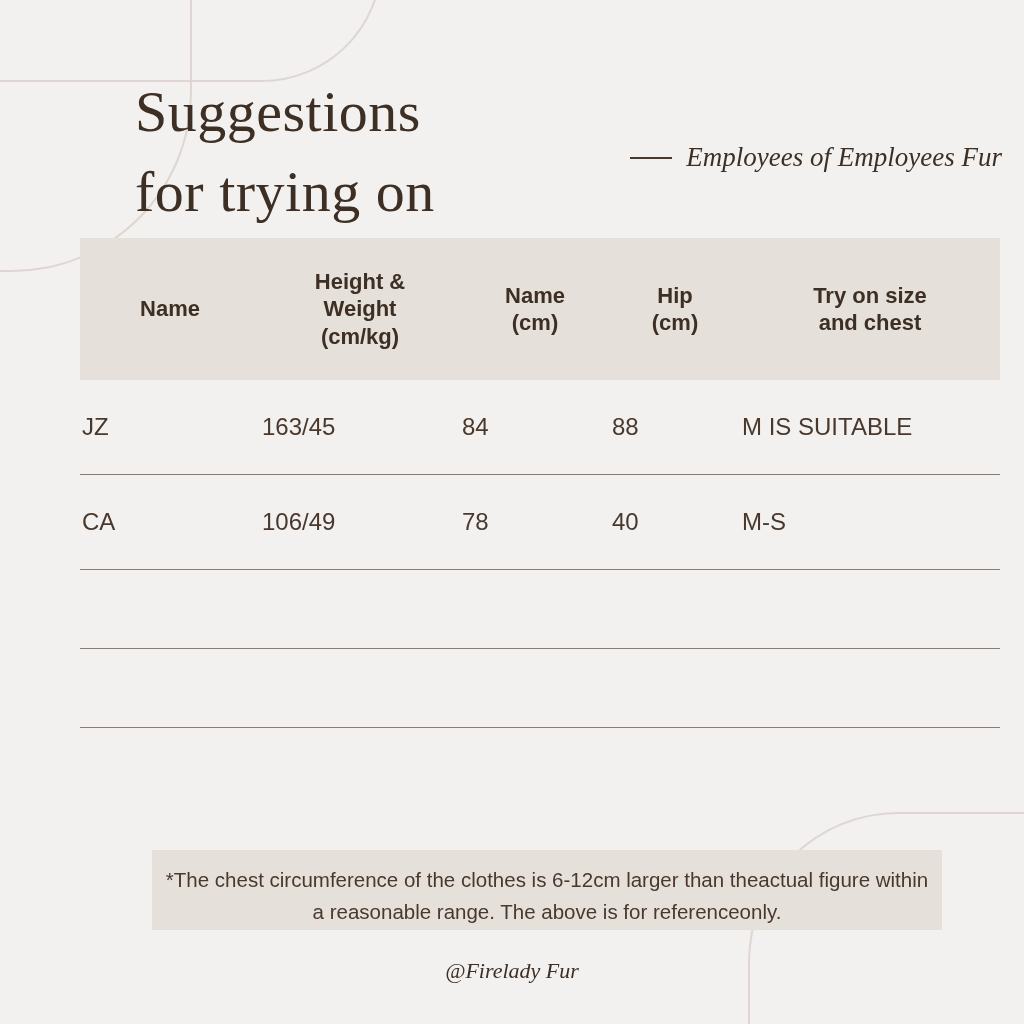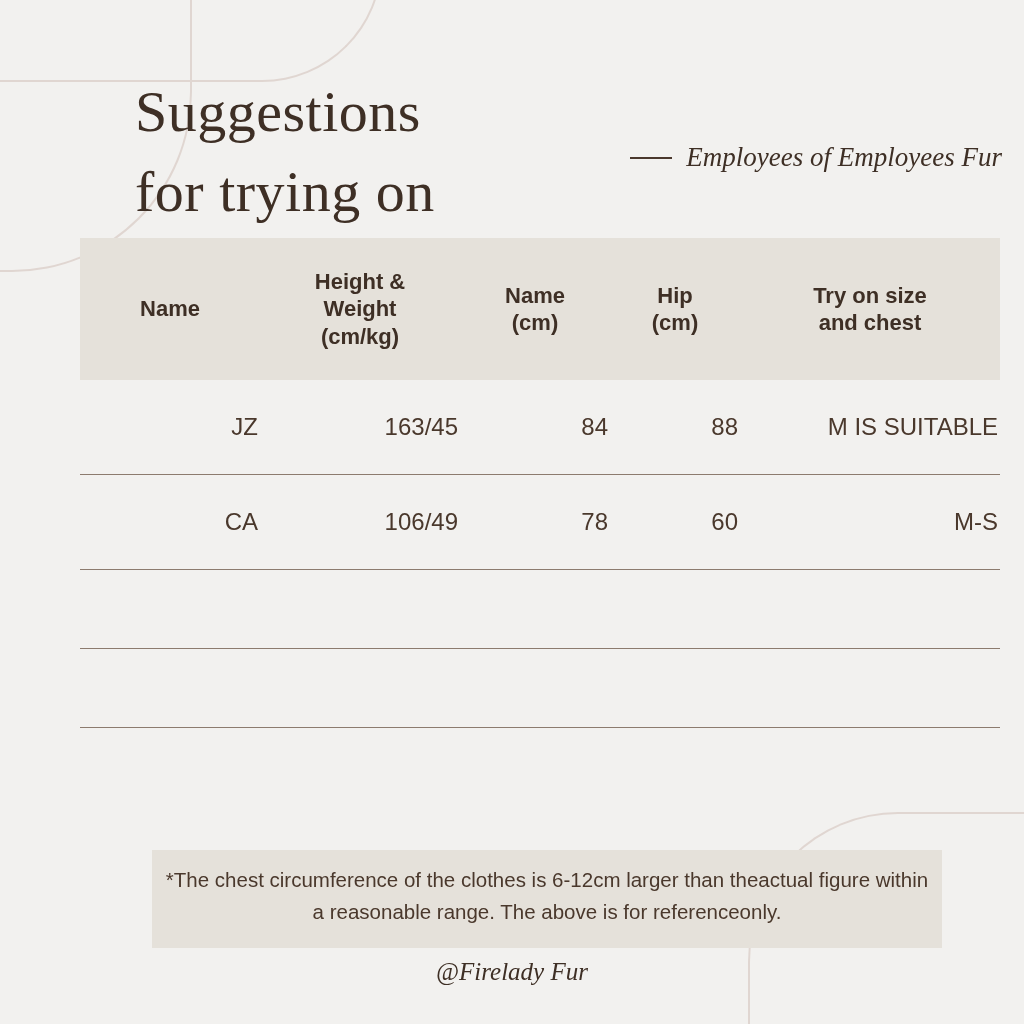--- a/index.html
+++ b/index.html
@@ -122,21 +122,21 @@
     line-height: 1.25;
     border: none;
   }
   table.size-table thead th span {
     display: block;
     white-space: pre-line;
   }
   table.size-table tbody td {
     font-size: 24px;
     color: #4a382c;
-    text-align: right;
+    text-align: left;
     height: 94px;
     vertical-align: middle;
     border-bottom: 1px solid #8c7b6e;
     padding: 0 2px;
     font-weight: 400;
   }
   table.size-table tbody tr.empty-row td {
     height: 78px;
   }
   col.c-name { width: 180px; }
@@ -149,32 +149,32 @@
   .footnote {
     position: absolute;
     left: 152px;
     top: 850px;
     width: 790px;
     background: #e5e1da;
     text-align: center;
     font-size: 20.5px;
     line-height: 1.55;
     color: #4a382c;
-    padding: 14px 10px 20px 10px;
+    padding: 14px 10px 2px 10px;
     box-sizing: border-box;
   }
   .handle {
     position: absolute;
     left: 0;
     top: 958px;
     width: 1024px;
     text-align: center;
     font-family: "Liberation Serif", serif;
     font-style: italic;
-    font-size: 25px;
+    font-size: 22px;
     color: #3e2f25;
   }
 </style>
 </head>
 <body>
 
 <div class="page">
 
   <div class="deco deco-tl-outer"></div>
   <div class="deco deco-tl-inner"></div>
@@ -227,21 +227,21 @@
           <td>JZ</td>
           <td>163/45</td>
           <td>84</td>
           <td>88</td>
           <td>M IS SUITABLE</td>
         </tr>
         <tr>
           <td>CA</td>
           <td>106/49</td>
           <td>78</td>
-          <td>60</td>
+          <td>40</td>
           <td>M-S</td>
         </tr>
         <tr class="empty-row">
           <td></td>
           <td></td>
           <td></td>
           <td></td>
           <td></td>
         </tr>
         <tr class="empty-row">

